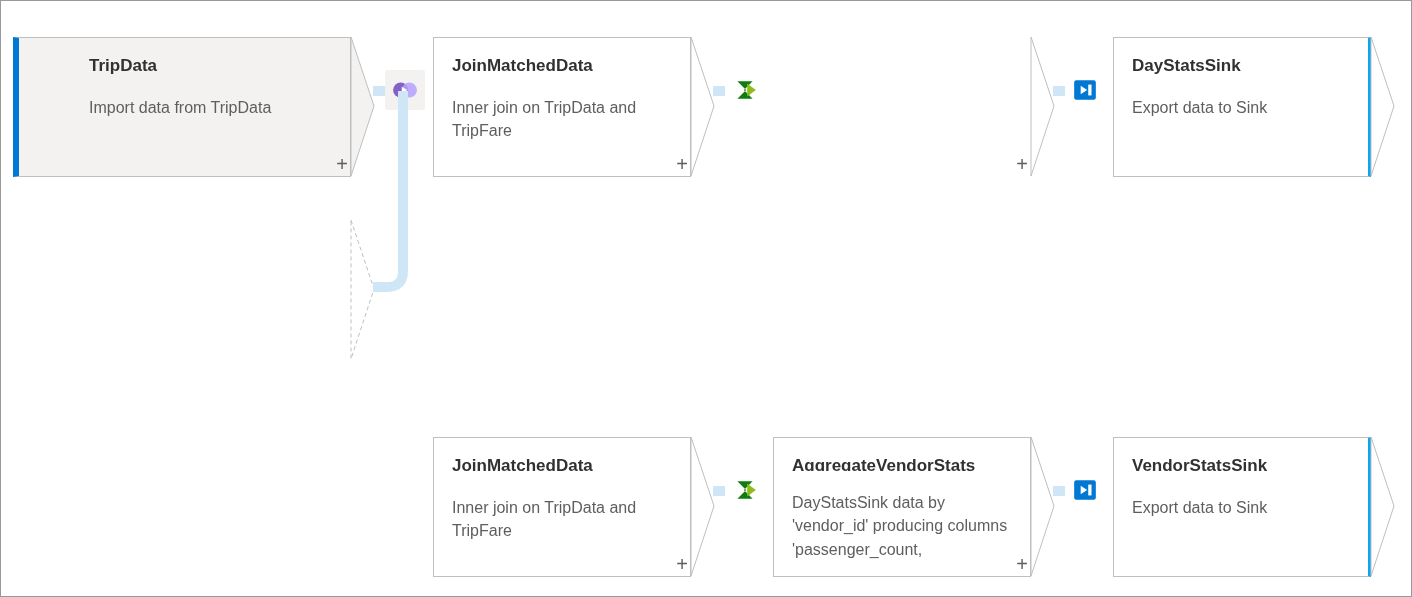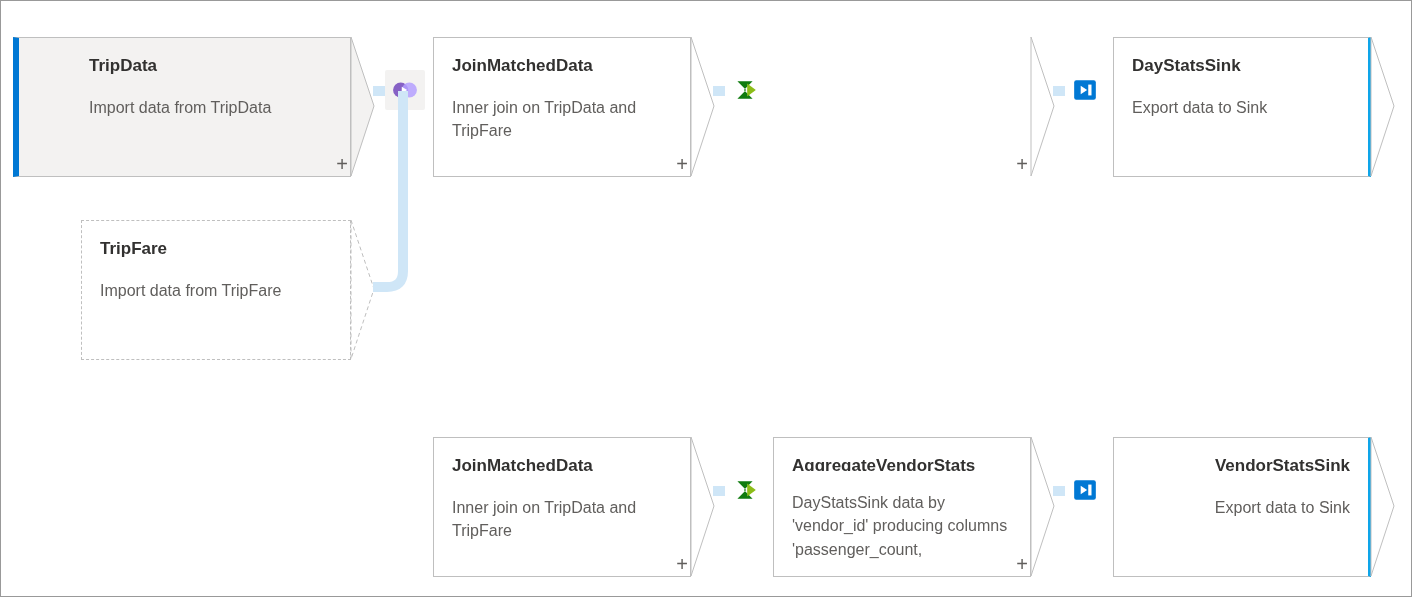--- a/index.html
+++ b/index.html
@@ -94,24 +94,20 @@
 
   <div class="node shaded source-accent" style="left:12px; top:36px; width:338px; height:140px; padding-left:70px;">
     <div class="node-title">TripData</div>
     <div class="node-desc">Import data from TripData</div>
   </div>
   <svg class="conn" style="left:349px; top:35px;" width="26" height="142">
     <polygon points="1,1 24,70 1,140" fill="#f3f2f1" stroke="#bfbfbf" stroke-width="1"></polygon>
   </svg>
   <div class="plus-btn" style="left:330px; top:153px;">+</div>
 
-  <div class="node dashed" style="left:80px; top:219px; width:270px; height:140px;">
-    <div class="node-title">TripFare</div>
-    <div class="node-desc">Import data from TripFare</div>
-  </div>
   <svg class="conn" style="left:349px; top:218px;" width="26" height="142">
     <polygon points="1,1 24,70 1,140" fill="#ffffff" stroke="#bfbfbf" stroke-width="1" stroke-dasharray="4 3"></polygon>
   </svg>
 
   <svg class="conn" style="left:372px; top:82px;" width="20" height="20">
     <line x1="0" y1="8" x2="18" y2="8" stroke="#cfe6f7" stroke-width="10"></line>
   </svg>
 
   <div class="icon-box shaded" style="left:384px; top:69px; border:none; width:40px; height:40px;">
     <svg width="26" height="26" viewBox="0 0 24 24">
@@ -204,21 +200,21 @@
   </svg>
 
   <div class="icon-box" style="left:1064px; top:469px; border:none; width:40px; height:40px;">
     <svg width="26" height="26" viewBox="0 0 24 24">
       <rect x="2" y="3" width="20" height="18" rx="2" fill="#0078d4"></rect>
       <path d="M8 8 L14 12 L8 16 Z" fill="#fff"></path>
       <rect x="15" y="7" width="3" height="10" fill="#fff"></rect>
     </svg>
   </div>
 
-  <div class="node sink-accent" style="left:1112px; top:436px; width:258px; height:140px;align-items:flex-end;">
+  <div class="node sink-accent" style="left:1112px; top:436px; width:258px; height:140px;">
     <div class="node-title">VendorStatsSink</div>
     <div class="node-desc">Export data to Sink</div>
   </div>
   <svg class="conn" style="left:1369px; top:435px;" width="26" height="142">
     <polygon points="1,1 24,70 1,140" fill="#ffffff" stroke="#bfbfbf" stroke-width="1"></polygon>
   </svg>
 
 </div>
 
 </body></html>

